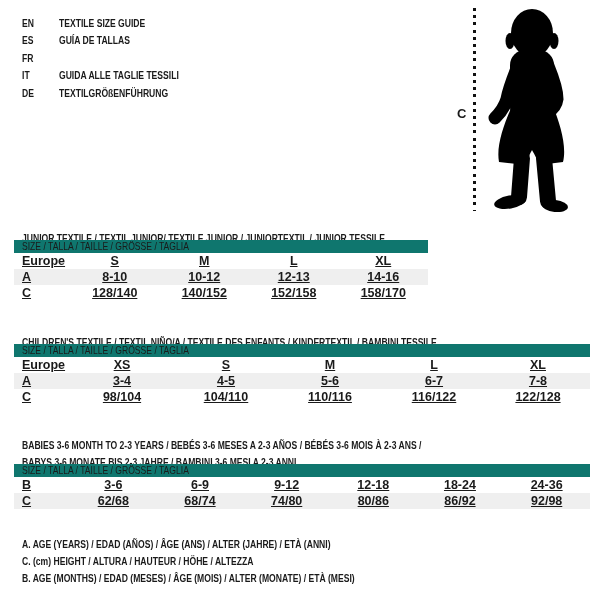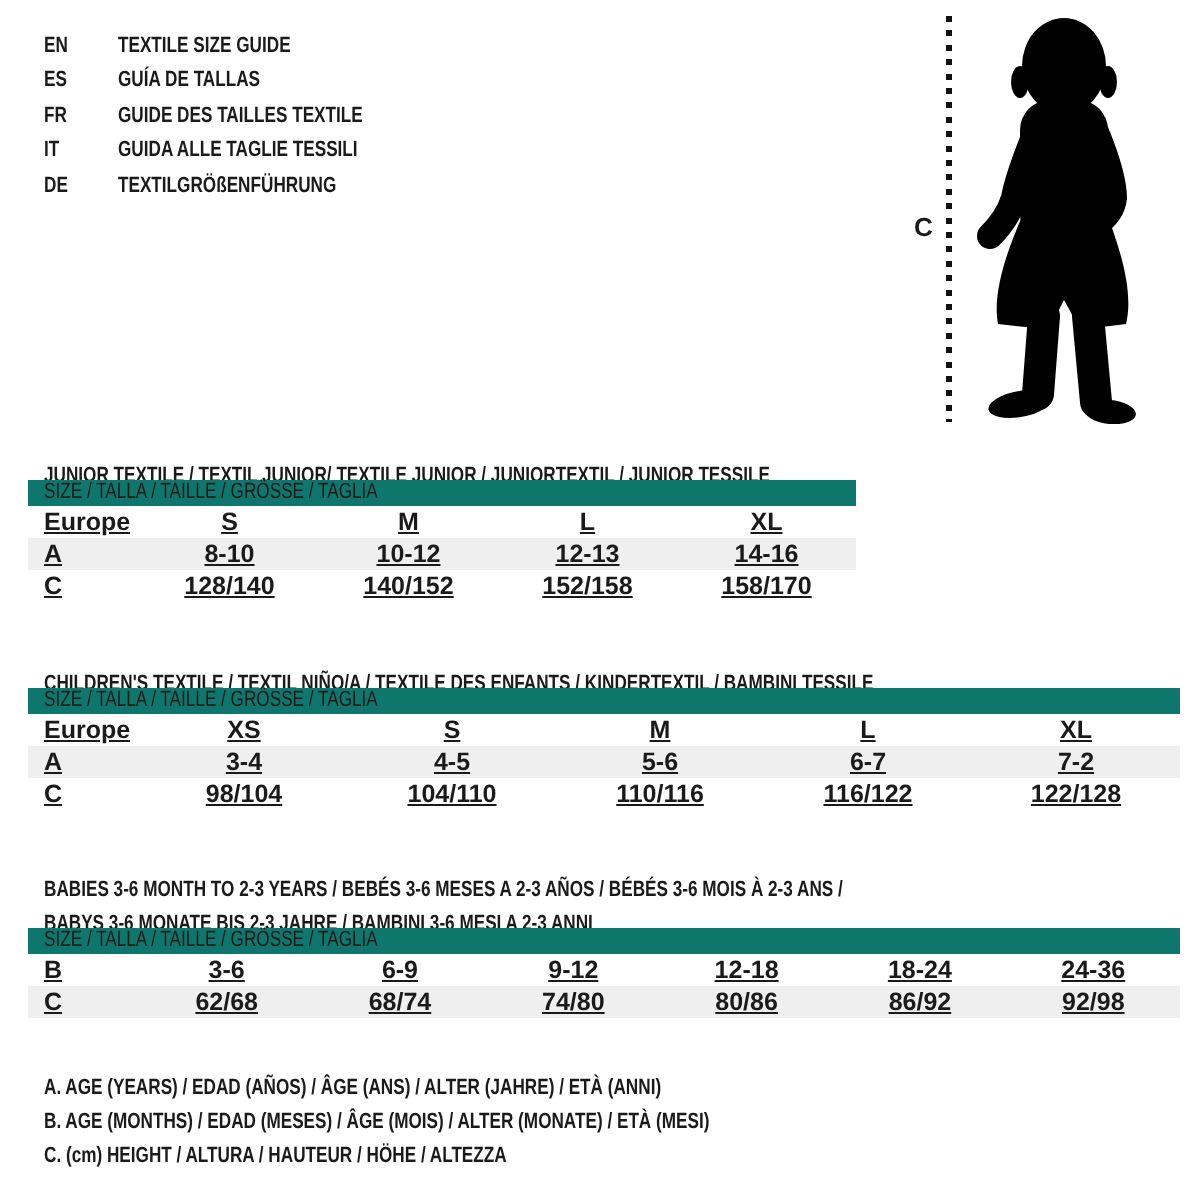--- a/index.html
+++ b/index.html
@@ -61,21 +61,20 @@
     <div class="lang-row">
       <span class="lang-code"><span class="cond">EN</span></span>
       <span class="lang-title"><span class="cond">TEXTILE SIZE GUIDE</span></span>
     </div>
     <div class="lang-row">
       <span class="lang-code"><span class="cond">ES</span></span>
       <span class="lang-title"><span class="cond">GUÍA DE TALLAS</span></span>
     </div>
     <div class="lang-row">
       <span class="lang-code"><span class="cond">FR</span></span>
-      <span class="lang-title"><span class="cond">GUIDE DES TAILLES TEXTILE</span></span>
     </div>
     <div class="lang-row">
       <span class="lang-code"><span class="cond">IT</span></span>
       <span class="lang-title"><span class="cond">GUIDA ALLE TAGLIE TESSILI</span></span>
     </div>
     <div class="lang-row">
       <span class="lang-code"><span class="cond">DE</span></span>
       <span class="lang-title"><span class="cond">TEXTILGRÖßENFÜHRUNG</span></span>
     </div>
   </div>
@@ -166,21 +165,21 @@
         <td>M</td>
         <td>L</td>
         <td>XL</td>
       </tr>
       <tr>
         <td class="rowlabel">A</td>
         <td>3-4</td>
         <td>4-5</td>
         <td>5-6</td>
         <td>6-7</td>
-        <td>7-2</td>
+        <td>7-8</td>
       </tr>
       <tr>
         <td class="rowlabel">C</td>
         <td>98/104</td>
         <td>104/110</td>
         <td>110/116</td>
         <td>116/122</td>
         <td>122/128</td>
       </tr>
     </tbody>
@@ -222,17 +221,17 @@
         <td>74/80</td>
         <td>80/86</td>
         <td>86/92</td>
         <td>92/98</td>
       </tr>
     </tbody>
   </table>
 
   <div class="legend">
     <div class="legend-line"><span class="cond">A. AGE (YEARS) / EDAD (AÑOS) / ÂGE (ANS) / ALTER (JAHRE) / ETÀ (ANNI)</span></div>
+    <div class="legend-line"><span class="cond">C. (cm) HEIGHT / ALTURA / HAUTEUR / HÖHE / ALTEZZA</span></div>
     <div class="legend-line"><span class="cond">B. AGE (MONTHS) / EDAD (MESES) / ÂGE (MOIS) / ALTER (MONATE) / ETÀ (MESI)</span></div>
-    <div class="legend-line"><span class="cond">C. (cm) HEIGHT / ALTURA / HAUTEUR / HÖHE / ALTEZZA</span></div>
   </div>
 
 </div>
 
 </body></html>

